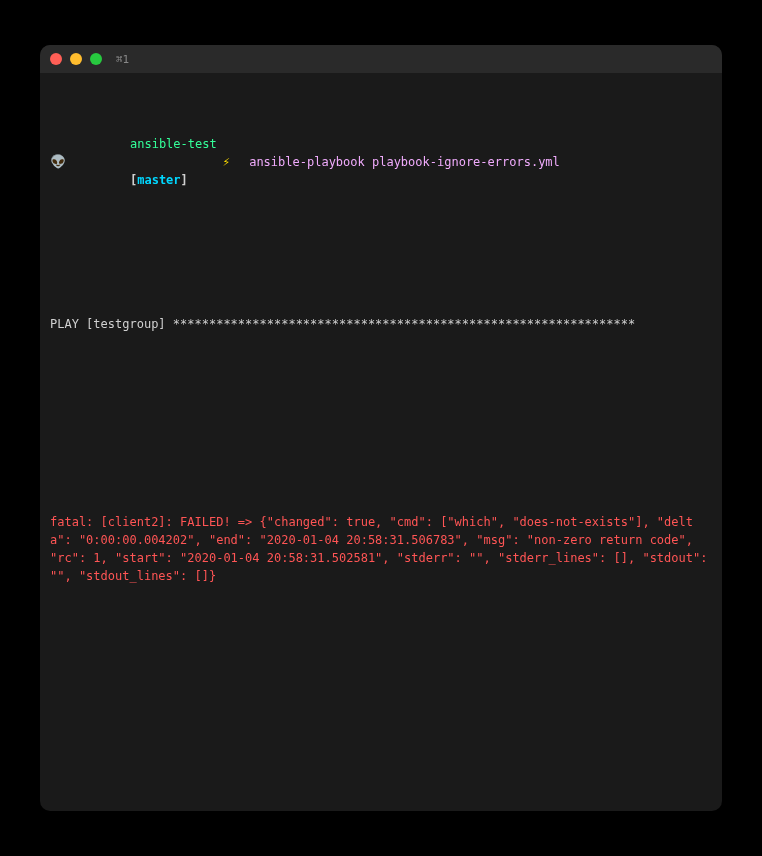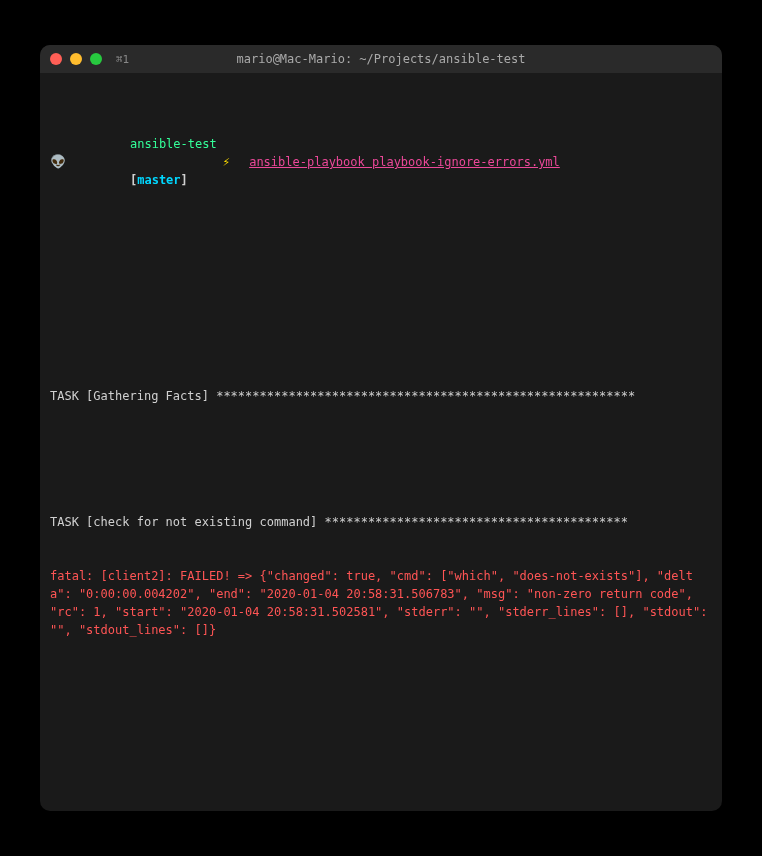--- a/index.html
+++ b/index.html
@@ -65,61 +65,59 @@
       display: flex;
       align-items: center;
       gap: 6px;
       flex-wrap: wrap;
     }
     .skull { color: #aaa; font-size: 13px; }
     .dir { color: #33ff99; font-weight: normal; }
     .branch-bracket { color: #d0d0d0; font-weight: bold; }
     .branch { color: #00d7ff; font-weight: bold; margin-top: 24px; }
     .bolt { color: #ffdd00; }
-    .cmd { color: #ec4899; text-decoration: underline; }
+    .cmd { color: #f0abfc; }
     .white { color: #d0d0d0; }
     .green { color: #33ff33; }
     .yellow { color: #ffff55; }
     .red { color: #ff5555; }
     .line { min-height: 1.5em; }
   </style>
 </head>
 <body>
 
 <div class="terminal-window">
   <div class="titlebar">
     <div class="traffic-lights">
       <div class="light red"></div>
       <div class="light yellow"></div>
       <div class="light green"></div>
     </div>
     <div class="tab-label">⌘1</div>
-    <div class="window-title">mario@Mac-Mario: ~/Projects/ansible-test</div>
   </div>
 
   <div class="terminal-body">
     <div class="prompt-line">
       <span class="skull">👽</span>
       <span>
         <span class="dir">ansible-test</span>
         <span> </span>
         <span class="branch-bracket">[</span><span class="branch">master</span><span class="branch-bracket">]</span>
       </span>
       <span class="bolt">⚡</span>
       <span> </span>
       <span class="cmd">ansible-playbook playbook-ignore-errors.yml</span>
     </div>
 
     <div class="line"></div>
+    <div class="line white">PLAY [testgroup] ****************************************************************</div>
     <div class="line"></div>
 
-    <div class="line white">TASK [Gathering Facts] **********************************************************</div>
     <div class="line"></div>
 
-    <div class="line white">TASK [check for not existing command] ******************************************</div>
     <div class="red">fatal: [client2]: FAILED! =&gt; {"changed": true, "cmd": ["which", "does-not-exists"], "delta": "0:00:00.004202", "end": "2020-01-04 20:58:31.506783", "msg": "non-zero return code", "rc": 1, "start": "2020-01-04 20:58:31.502581", "stderr": "", "stderr_lines": [], "stdout": "", "stdout_lines": []}</div>
     
     
     
     
 
     
     
     
     

